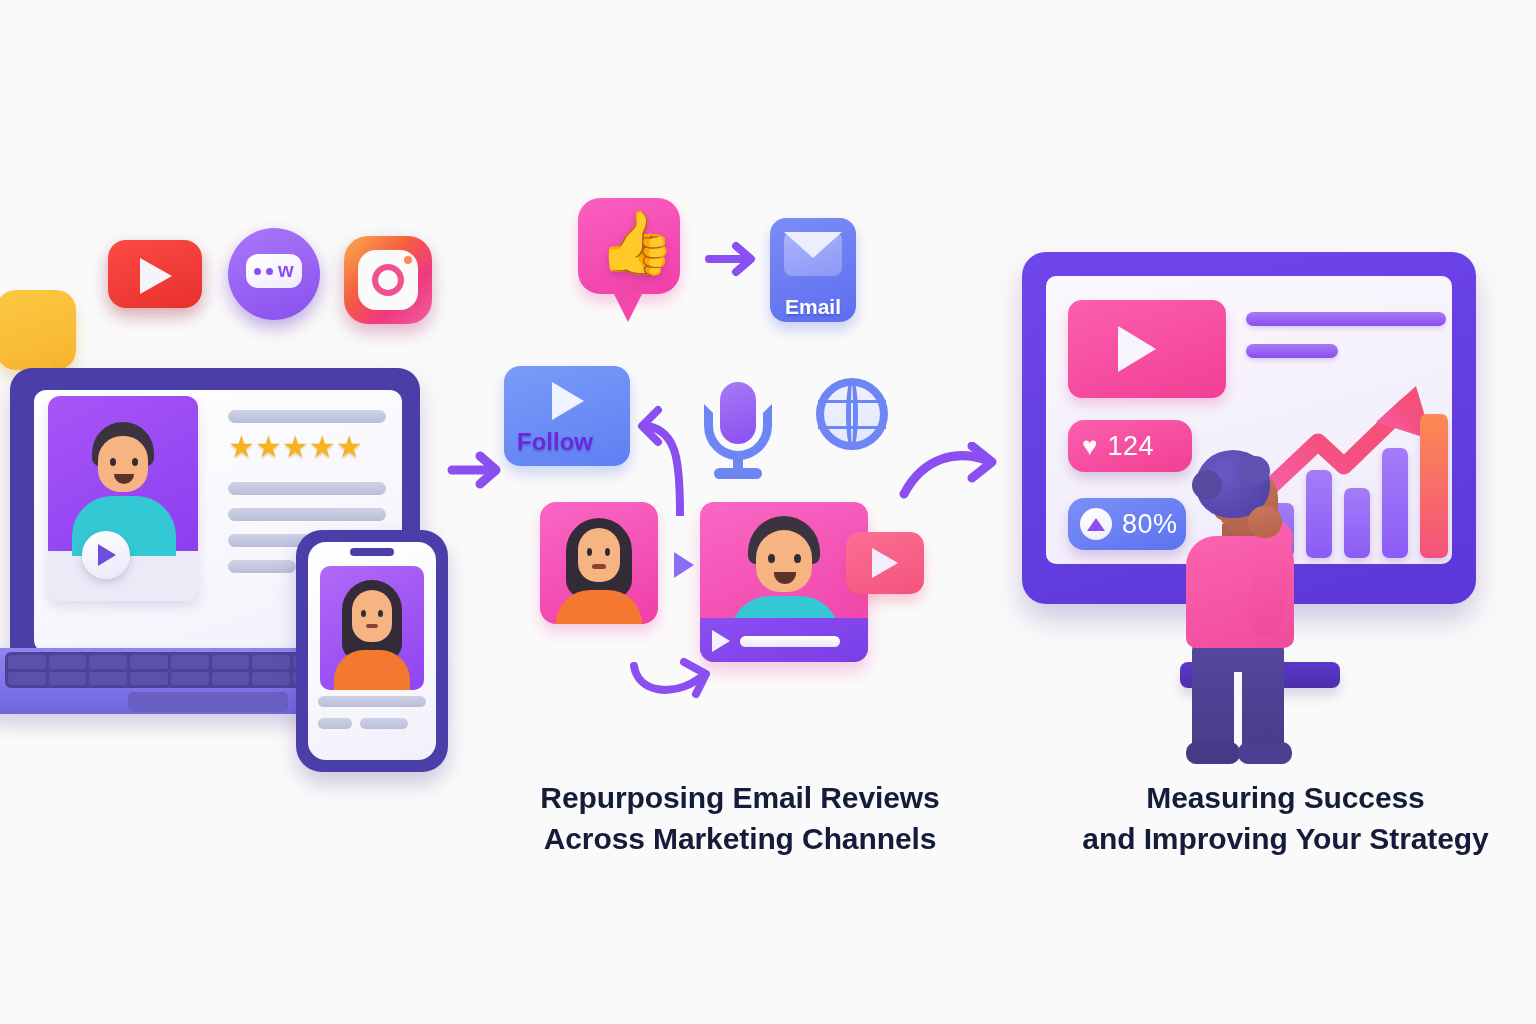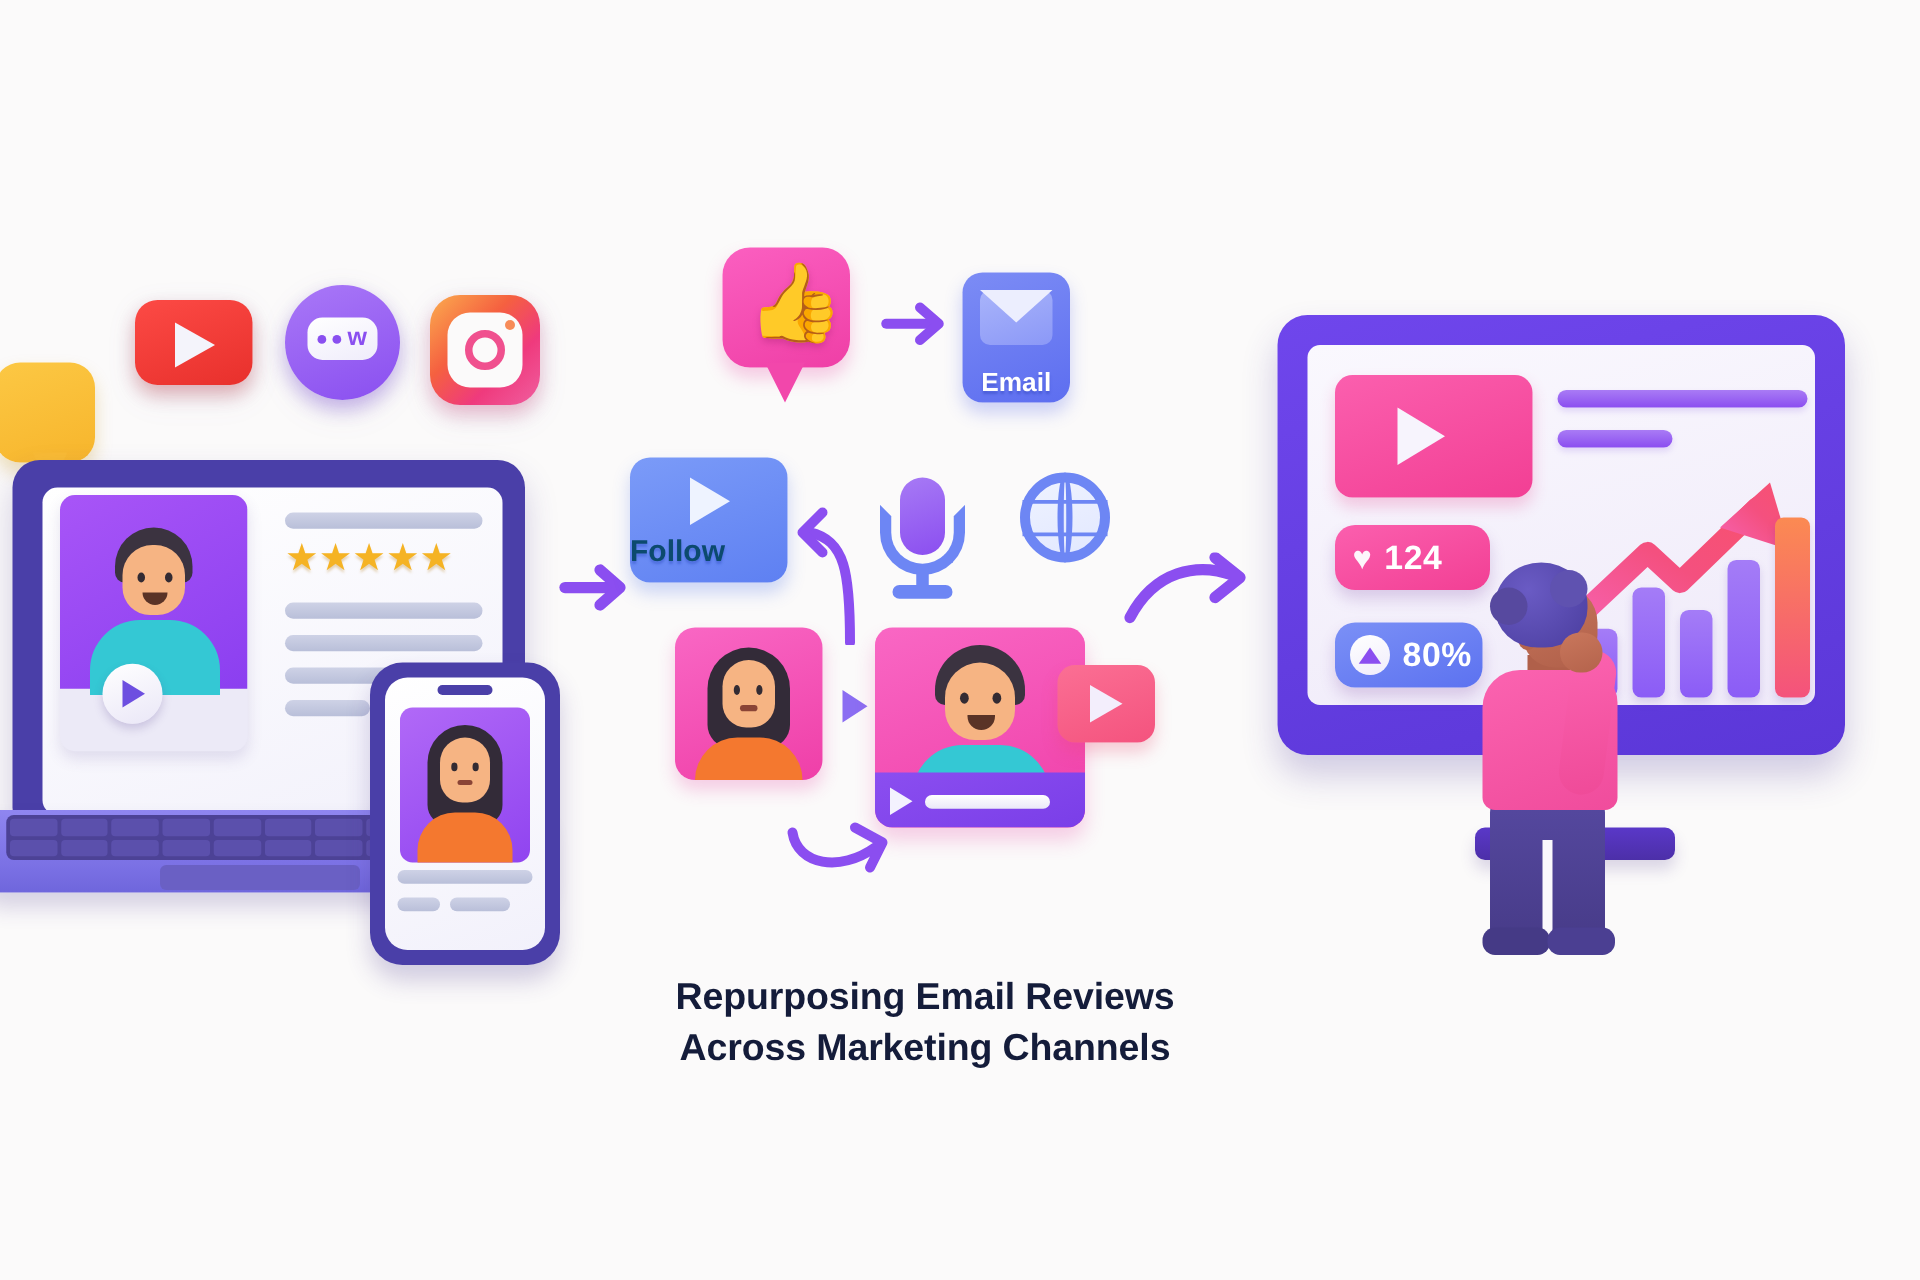--- a/index.html
+++ b/index.html
@@ -193,22 +193,22 @@
     left:504px;top:366px;width:126px;height:100px;border-radius:16px;
     background:linear-gradient(160deg,#7b9bf8,#5e80f2);
     box-shadow:0 8px 14px rgba(70,110,230,.26);
   }
   .follow-tri{
     left:552px;top:382px;width:0;height:0;
     border-left:32px solid #eef3ff;
     border-top:19px solid transparent;border-bottom:19px solid transparent;
   }
   .follow-label{
-    left:504px;top:430px;width:102px;
-    color:#0c4a6e;font-size:24px;font-weight:700;line-height:24px;
+    left:504px;top:430px;width:102px;text-align:center;
+    color:#6d28d9;font-size:24px;font-weight:700;line-height:24px;
     text-shadow:0 2px 2px rgba(40,70,190,.4);
   }
 
   .mic-head{
     left:720px;top:382px;width:36px;height:62px;border-radius:18px;
     background:linear-gradient(160deg,#a77af5,#8b4ef0);
   }
   .mic-arc{
     left:704px;top:404px;width:68px;height:56px;
     border:9px solid #6d86f4;border-top-color:transparent;
@@ -303,21 +303,21 @@
   }
   .badge-likes{
     left:1068px;top:420px;width:124px;height:52px;
     background:linear-gradient(160deg,#fb5fae,#f23f94);
   }
   .badge-share{
     left:1068px;top:498px;width:118px;height:52px;
     background:linear-gradient(160deg,#7b90f6,#5c72f0);
   }
   .badge-heart{margin-left:14px;font-size:26px;color:#fdf6fb;line-height:26px;}
-  .badge-text{margin-left:10px;color:#ffffff;font-size:27px;font-weight:700;letter-spacing:.5px;}
+  .badge-text{margin-left:10px;color:#ffffff;font-size:27px;font-weight:400;letter-spacing:.5px;}
   .share-circle{
     margin-left:12px;width:32px;height:32px;border-radius:50%;
     background:linear-gradient(160deg,#ffffff,#f0edfb);
     display:flex;align-items:center;justify-content:center;
   }
   .share-glyph{width:0;height:0;border-left:9px solid transparent;border-right:9px solid transparent;
     border-bottom:13px solid #8b4ef0;}
 
   .db-line{background:linear-gradient(180deg,#a97bf5,#8b4ef0);border-radius:8px;
     box-shadow:0 3px 5px rgba(120,70,220,.18);}
@@ -590,14 +590,16 @@
     <div class="abs p-ear"></div>
     <div class="abs p-hair"></div>
     <div class="abs p-hair-b1"></div>
     <div class="abs p-hair-b2"></div>
     <div class="abs p-arm"></div>
     <div class="abs p-hand"></div>
   </div>
 
   <div class="caption" id="cap2">Repurposing Email Reviews
 Across Marketing Channels</div>
+  <div class="caption" id="cap3">Measuring Success
+and Improving Your Strategy</div>
 
 </div>
 
 </body></html>

